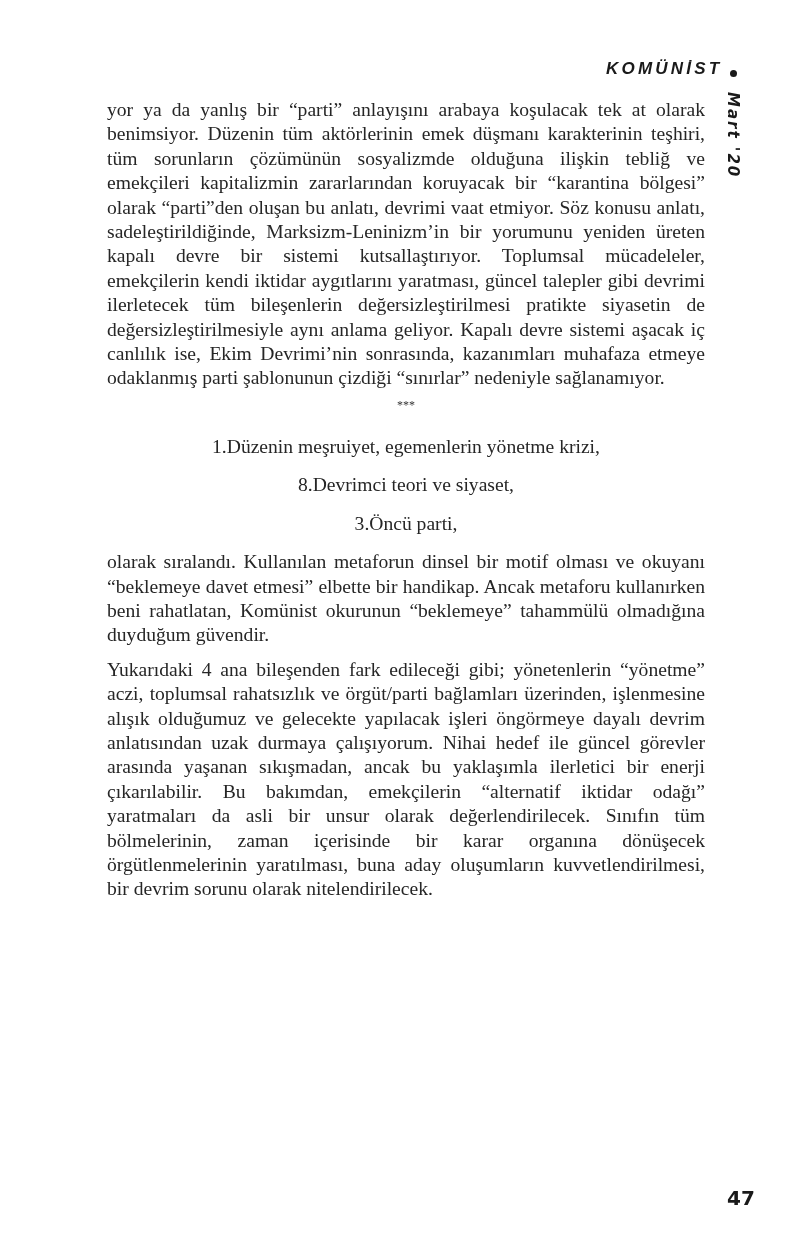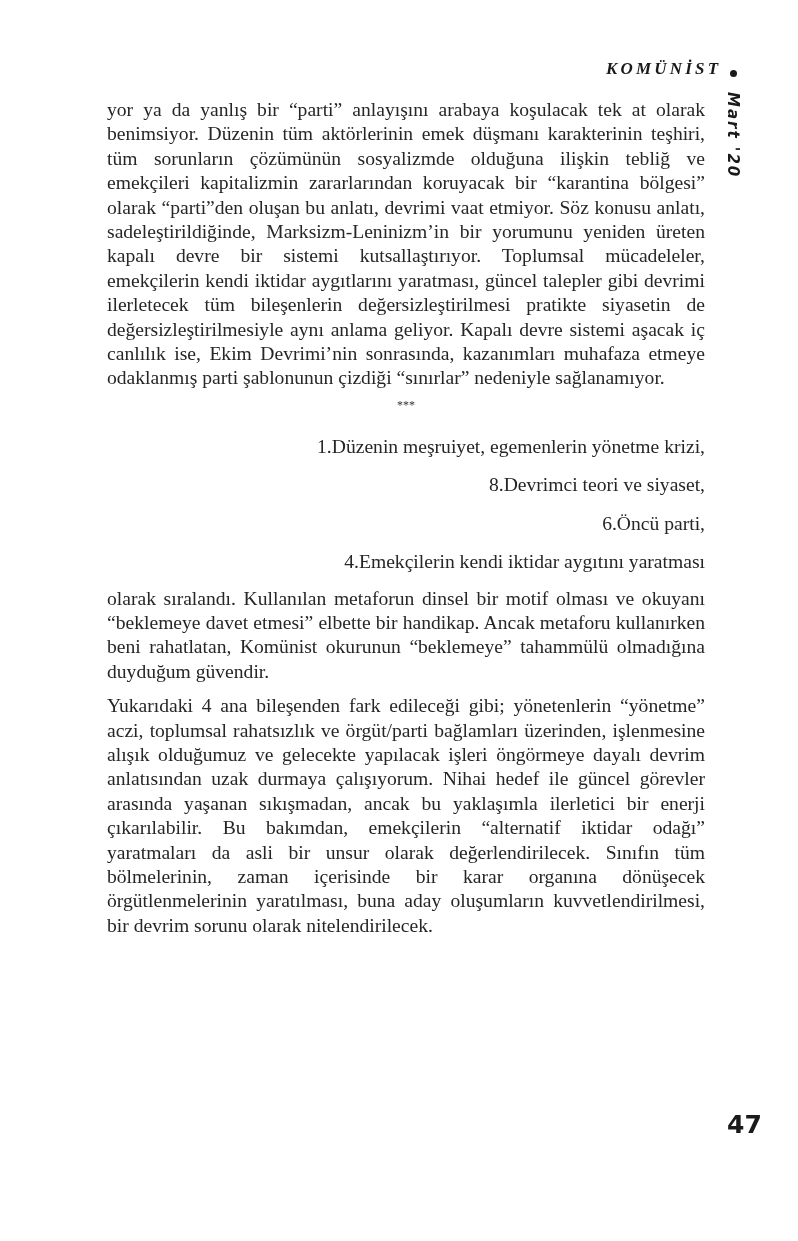--- a/index.html
+++ b/index.html
@@ -1,20 +1,20 @@
 <!DOCTYPE html>
 <html><head>
 <meta charset="utf-8">
 <style>
   html, body { margin: 0; padding: 0; background: #ffffff; }
   body { width: 798px; height: 1241px; position: relative; overflow: hidden; }
   .page { position: absolute; left: 0; top: 0; width: 798px; height: 1241px; background: #fff; }
   .header-title {
     position: absolute; left: 606px; top: 59px;
-    font-family: Liberation Serif, serif; font-weight: bold; font-style: italic;
+    font-family: Liberation Sans, sans-serif; font-weight: bold; font-style: italic;
     font-size: 17px; letter-spacing: 3.2px; color: #1a1a1a;
   }
   .header-dot {
     position: absolute; left: 730px; top: 70px; width: 7px; height: 7px;
     border-radius: 50%; background: #1a1a1a;
   }
   .side-date {
     position: absolute; left: 724px; top: 92px;
     writing-mode: vertical-rl;
     font-family: "DejaVu Sans", sans-serif; font-weight: bold; font-style: italic;
@@ -25,42 +25,41 @@
     font-family: "Liberation Serif", "DejaVu Serif", serif;
     font-size: 19.6px; line-height: 24.4px; color: #262626;
     text-align: justify; hyphens: manual;
   }
   .para { margin: 0; }
   .sep {
     text-align: center; font-size: 12px; margin: 6px 0 22px 0; line-height: 16px;
     color: #333;
   }
   .gap { margin-top: 10px; }
-  .list-item { margin: 8px 0 14px 0; text-align: right; }
+  .list-item { margin: 8px 0 14px 0; text-align: center; }
   .page-number {
-    position: absolute; left: 727px; top: 1110px;
+    position: absolute; left: 727px; top: 1186px;
     font-family: "DejaVu Sans", sans-serif; font-weight: bold;
-    font-size: 25px; color: #1a1a1a;
+    font-size: 20px; color: #1a1a1a;
   }
 </style>
 </head>
 <body>
 
 <div class="page">
   <div class="header-title">KOMÜNİST</div>
   <div class="header-dot"></div>
   <div class="side-date">Mart '20</div>
 
   <div class="body-text">
     <p class="para">yor ya da yanlış bir “parti” anlayışını arabaya koşulacak tek at olarak benimsiyor. Düzenin tüm aktörlerinin emek düşmanı karakterinin teşhiri, tüm sorunların çözümünün sosyalizmde olduğuna ilişkin tebliğ ve emekçileri kapitalizmin zararlarından koruyacak bir “ka­rantina bölgesi” olarak “parti”den oluşan bu anlatı, devrimi vaat et­miyor. Söz konusu anlatı, sadeleştirildiğinde, Marksizm-Leninizm’in bir yorumunu yeniden üreten kapalı devre bir sistemi kutsallaştırı­yor. Toplumsal mücadeleler, emekçilerin kendi iktidar aygıtlarını yaratması, güncel talepler gibi devrimi ilerletecek tüm bileşenlerin değersizleştirilmesi pratikte siyasetin de değersizleştirilmesiyle aynı anlama geliyor. Kapalı devre sistemi aşacak iç canlılık ise, Ekim Dev­rimi’nin sonrasında, kazanımları muhafaza etmeye odaklanmış parti şablonunun çizdiği “sınırlar” nedeniyle sağlanamıyor.</p>
     <div class="sep">***</div>
     <div>
       <p class="list-item">1.Düzenin meşruiyet, egemenlerin yönetme krizi,</p>
       <p class="list-item">8.Devrimci teori ve siyaset,</p>
-      <p class="list-item">6.Öncü parti,</p>
-      <p class="list-item" style="margin-bottom:12px;">4.Emekçilerin kendi iktidar aygıtını yaratması</p>
+      <p class="list-item">3.Öncü parti,</p>
     </div>
     <p class="para">olarak sıralandı. Kullanılan metaforun dinsel bir motif olması ve oku­yanı “beklemeye davet etmesi” elbette bir handikap. Ancak meta­foru kullanırken beni rahatlatan, Komünist okurunun “beklemeye” tahammülü olmadığına duyduğum güvendir.</p>
     <p class="para gap">Yukarıdaki 4 ana bileşenden fark edileceği gibi; yönetenlerin “yönet­me” aczi, toplumsal rahatsızlık ve örgüt/parti bağlamları üzerinden, işlenmesine alışık olduğumuz ve gelecekte yapılacak işleri öngörme­ye dayalı devrim anlatısından uzak durmaya çalışıyorum. Nihai hedef ile güncel görevler arasında yaşanan sıkışmadan, ancak bu yaklaşımla ilerletici bir enerji çıkarılabilir. Bu bakımdan, emekçilerin “alternatif iktidar odağı” yaratmaları da asli bir unsur olarak değerlendirilecek. Sınıfın tüm bölmelerinin, zaman içerisinde bir karar organına dönü­şecek örgütlenmelerinin yaratılması, buna aday oluşumların kuvvet­lendirilmesi, bir devrim sorunu olarak nitelendirilecek.</p>
   </div>
 
   <div class="page-number">47</div>
 </div>
 
 </body></html>

